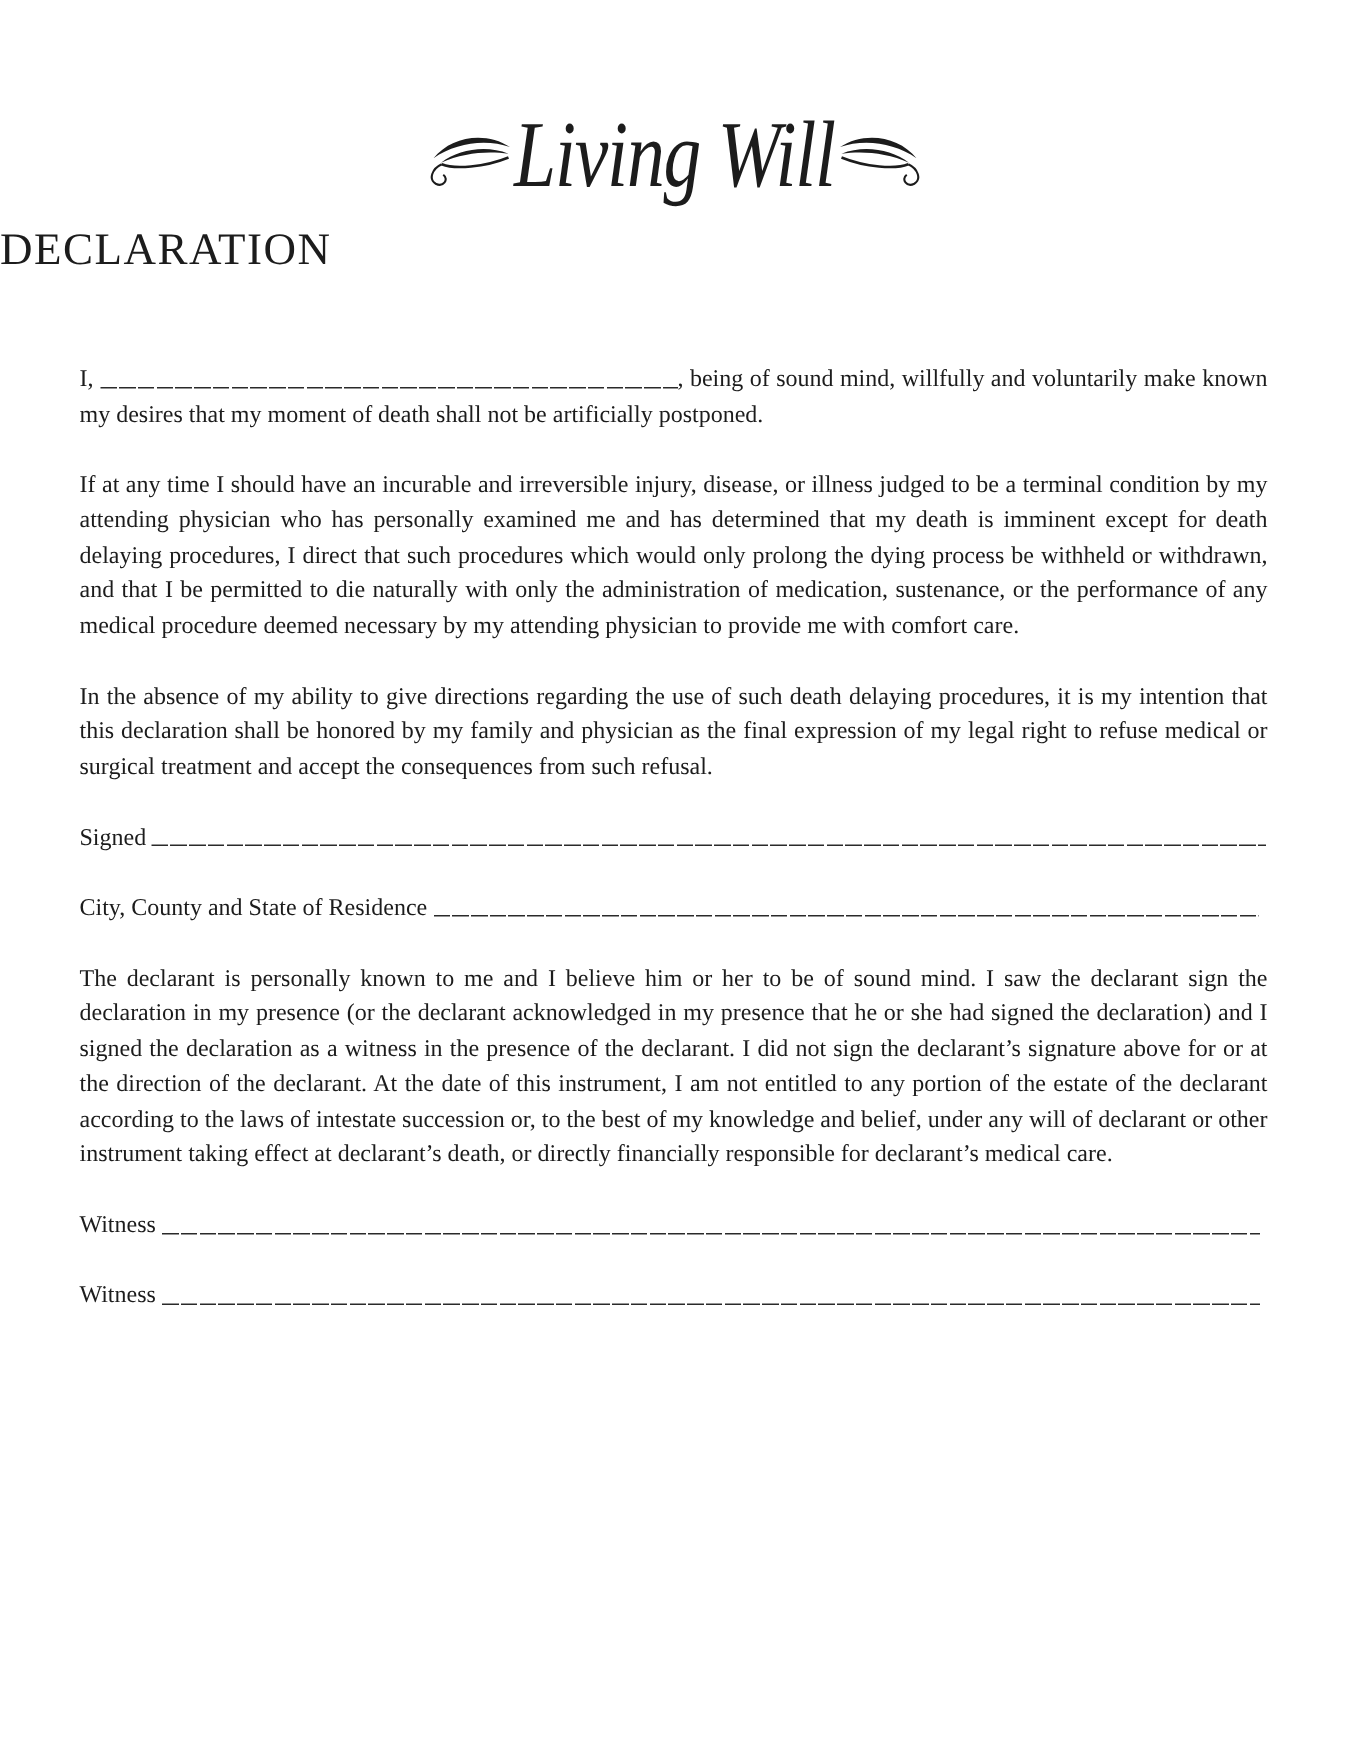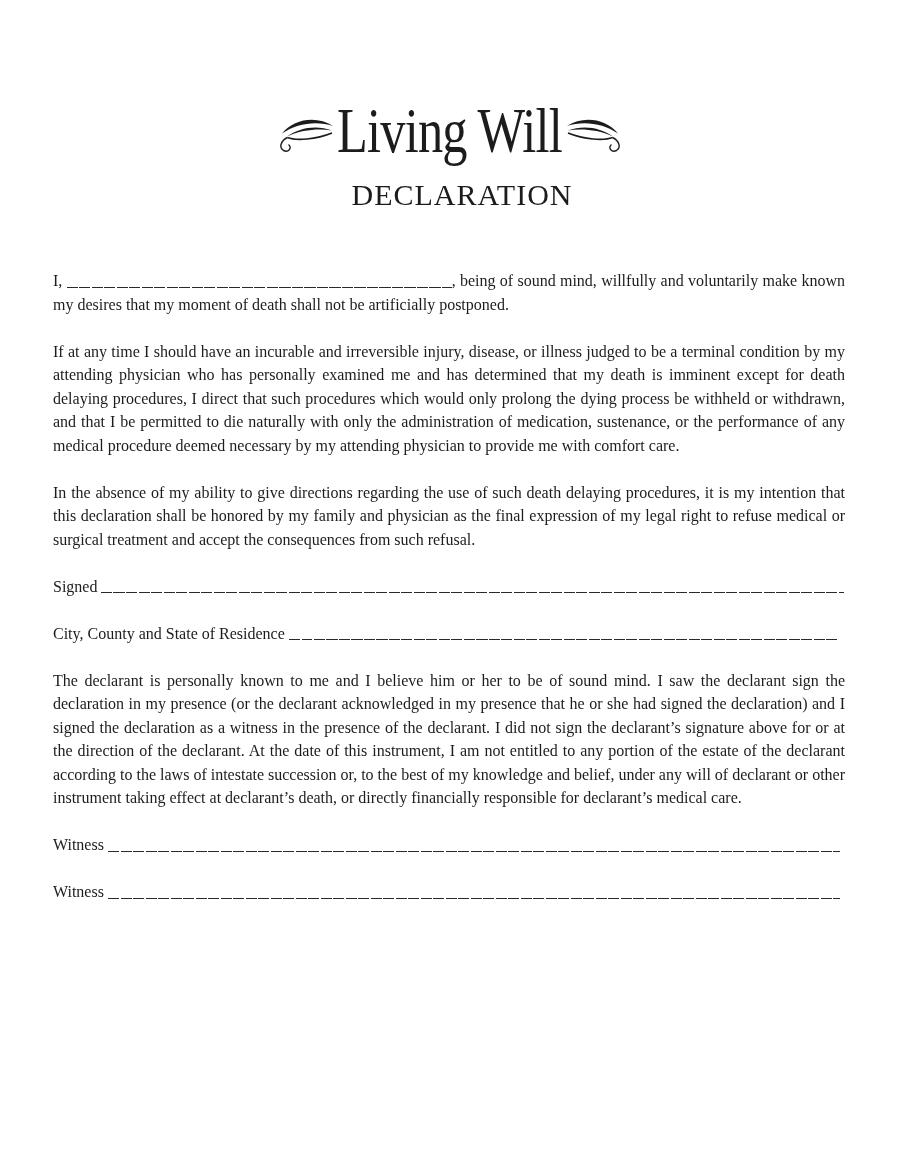--- a/index.html
+++ b/index.html
@@ -10,33 +10,34 @@
   *{box-sizing:border-box;}
   html,body{margin:0;padding:0;background:var(--paper);}
   .page{
     width:900px;height:1165px;background:var(--paper);
     font-family:"Liberation Serif", serif;color:var(--ink);
     overflow:hidden;position:relative;
   }
   
   .title-row{
     display:flex;justify-content:center;align-items:center;
-    padding-top:100px;
+    padding-top:72px;
+    font-style:italic;
   }
   .title-text{
     display:inline-block;font-size:63px;line-height:1;
     letter-spacing:-1px;white-space:nowrap;
     transform:scaleX(0.80);margin:0 -26px;
     font-weight:normal;
   }
   .flourish{width:56px;height:40px;flex:0 0 auto;margin-top:4px;}
   .flourish-right{transform:scaleX(-1);}
   .subtitle{
-    margin-top:14px;text-align:center;
-    font-size:30px;letter-spacing:1px;line-height:1.2;margin-left:24px;
+    margin-top:14px;text-align:left;
+    font-size:30px;letter-spacing:1px;line-height:1.2;
   }
   
   .doc-body{
     margin:56px 55px 0 53px;
     font-size:16px;line-height:23.5px;
     text-align:justify;
   }
   .para{margin:23.5px 0 0 0;}
   .para:first-child{margin-top:0;}
   .blank{

